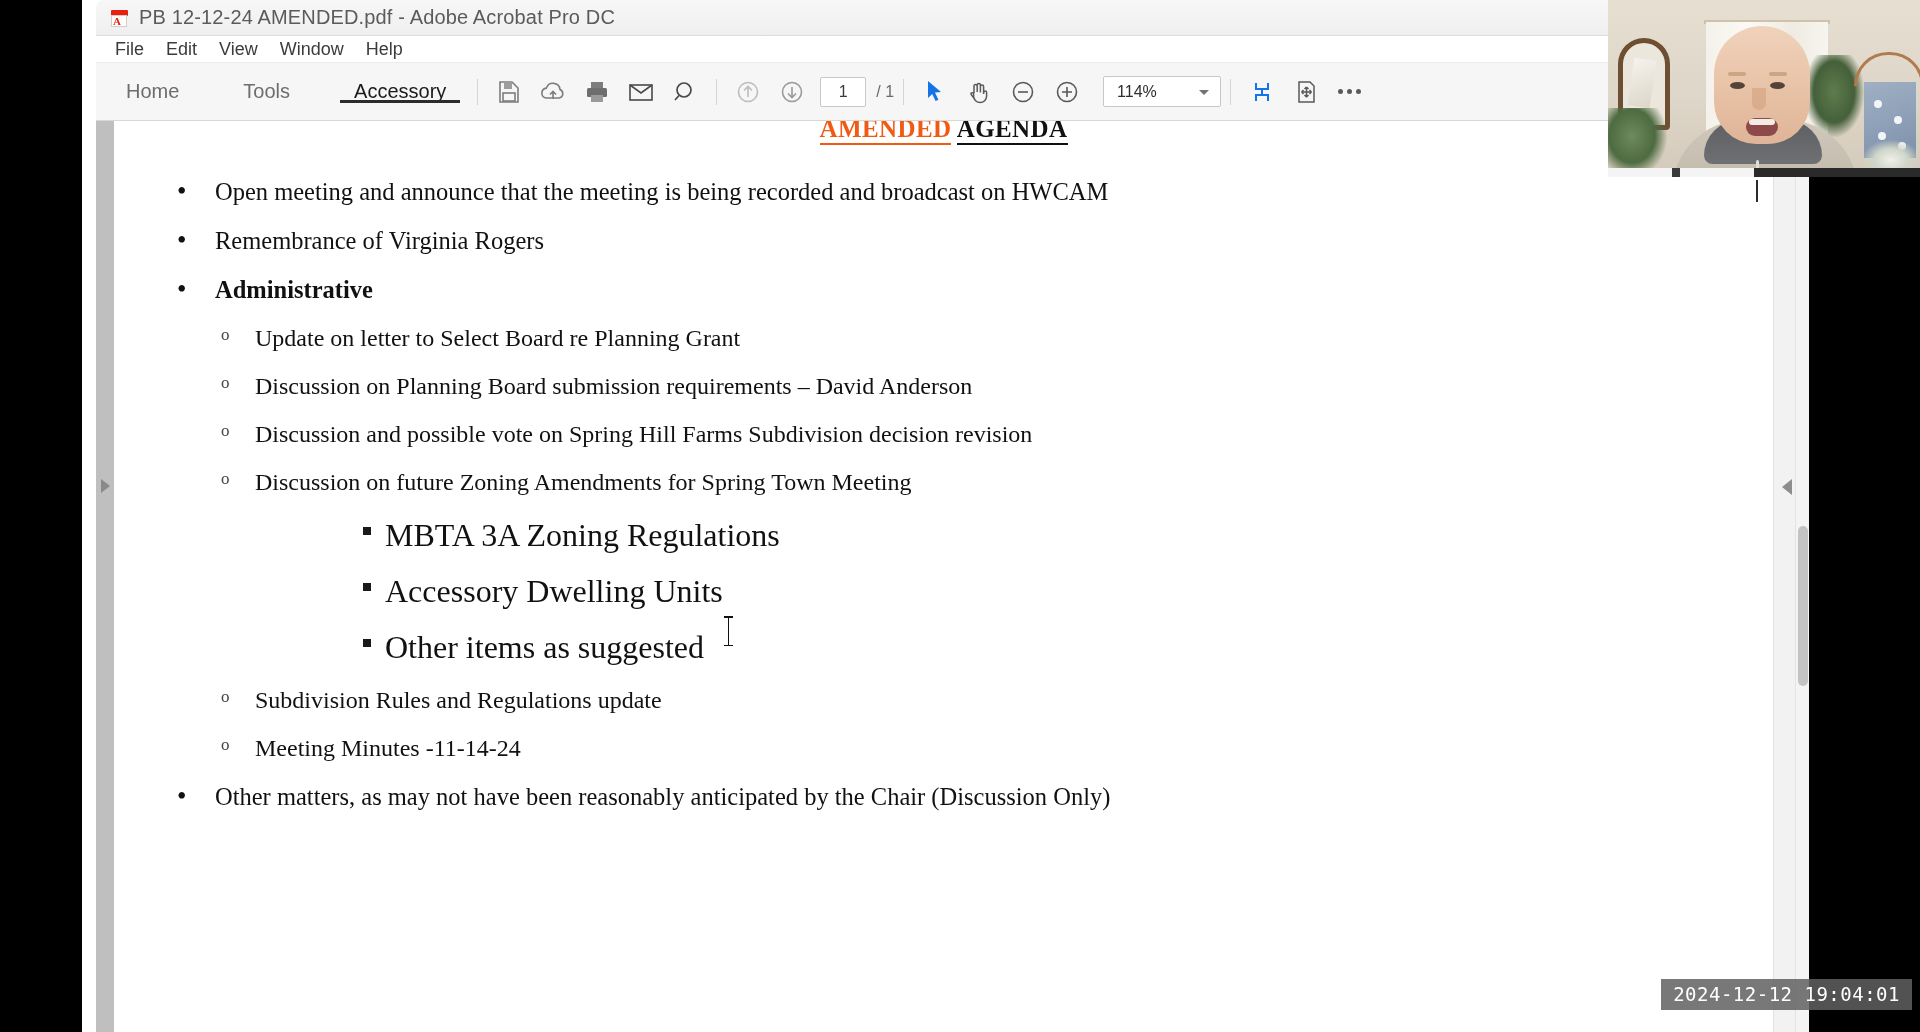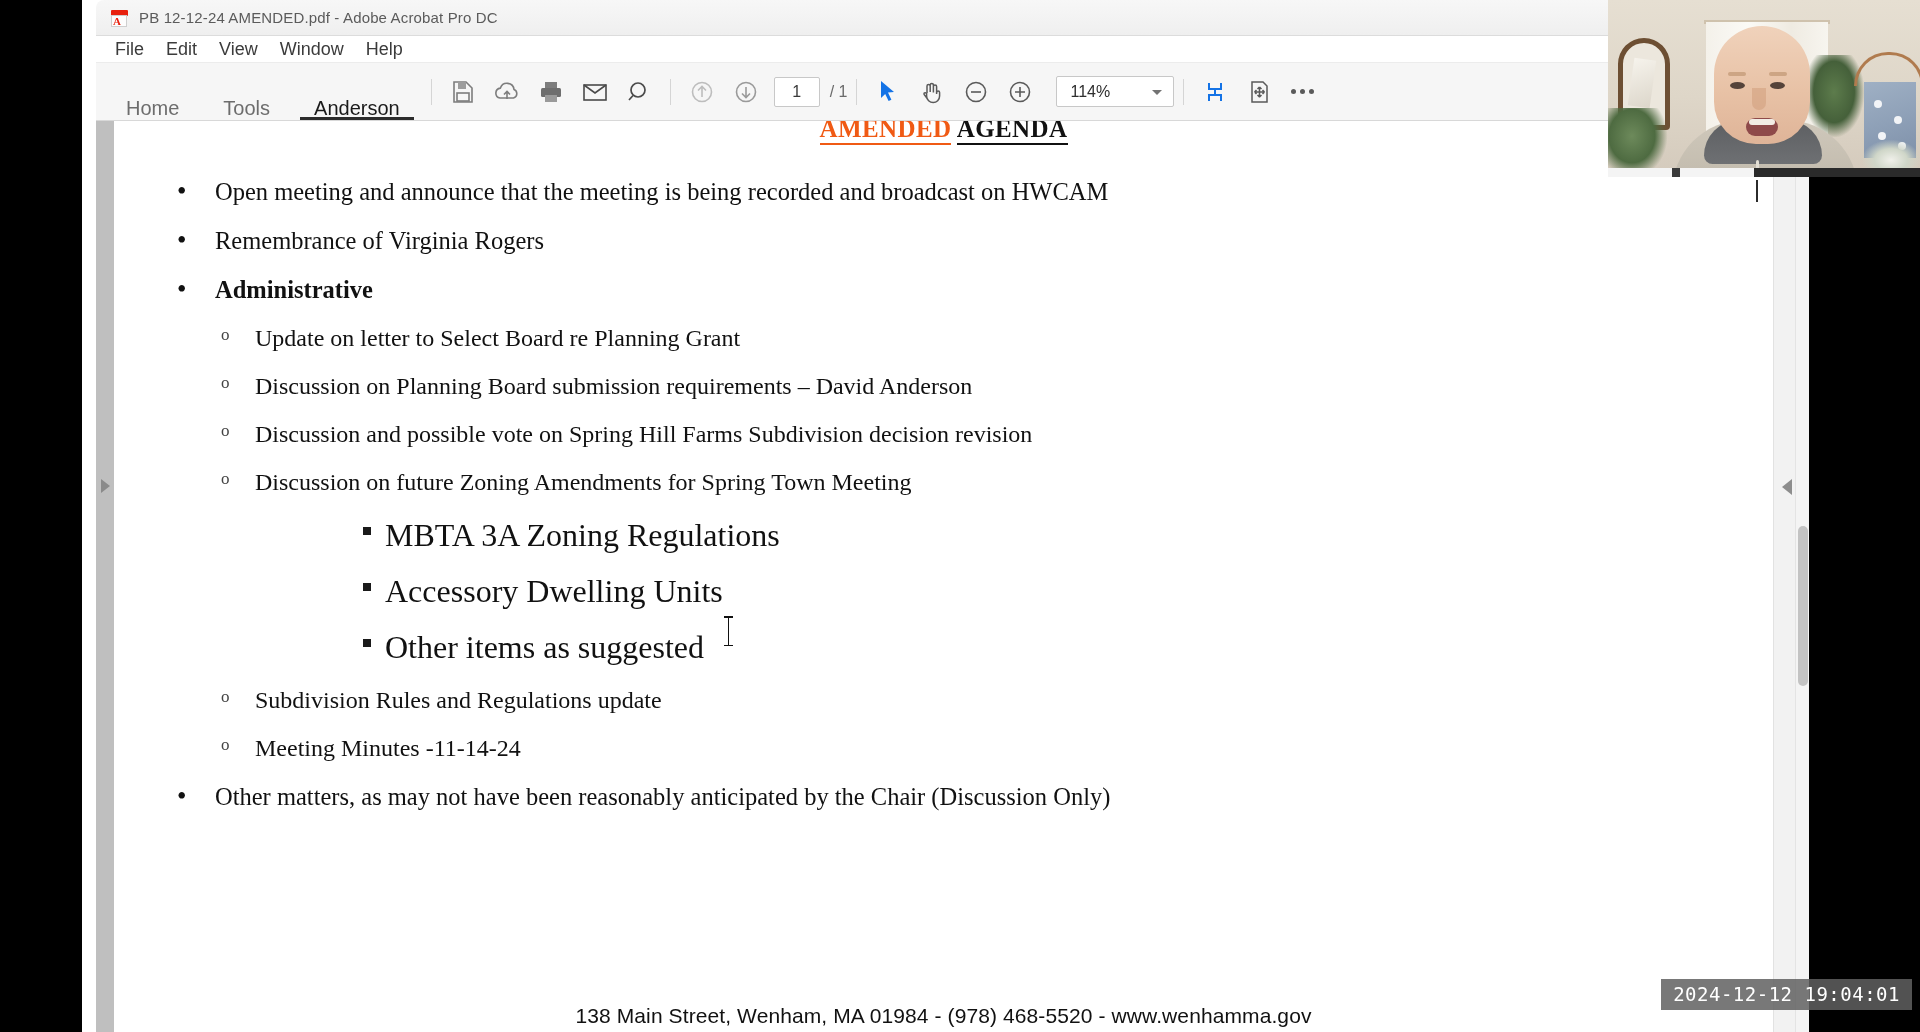--- a/index.html
+++ b/index.html
@@ -31,21 +31,21 @@
     border-top-left-radius: 8px;
     border-top-right-radius: 8px;
   }
   .acro-logo {
     width: 20px; height: 20px; position: relative; margin-right: 9px; flex: none;
   }
   .acro-logo .bar { position:absolute; left:1px; top:2px; width:17px; height:6px; background:#e8210e; border-radius:1px;}
   .acro-logo .page { position:absolute; left:1px; top:7px; width:16px; height:12px; background:#fdfdfd; border:1px solid #cfcfcf; }
   .acro-logo .a { position:absolute; left:3px; top:7px; font:700 11px "Liberation Serif",serif; color:#e8210e; }
   .titlebar .title {
-    font-size: 15px; color: #5b5b5b; letter-spacing: .15px; white-space: nowrap;
+    font-size: 20px; color: #5b5b5b; letter-spacing: .15px; white-space: nowrap;
   }
 
   
   .menubar {
     height: 27px;
     background: #ffffff;
     display: flex; align-items: center;
     padding-left: 8px;
     border-bottom: 1px solid #ececec;
   }
@@ -56,21 +56,21 @@
 
   
   .toolbar {
     height: 58px;
     background: #f6f6f6;
     border-bottom: 1px solid #d8d8d8;
     display: flex; align-items: center;
     padding-left: 8px;
     position: relative;
   }
-  .tabs { display: flex; align-items: flex-end; height: 100%; }
+  .tabs { display: flex; align-items: center; height: 100%; gap: 20px; }
   .tab {
     display: flex; align-items: center; justify-content: center;
     padding: 0 22px; font-size: 20px; color: #6d6d6d;
     position: relative; cursor: default; white-space: nowrap;
   }
   .tab.active { color: #1a1a1a; }
   .tab.active::after {
     content: ""; position: absolute; left: 8px; right: 8px; bottom: 0;
     height: 3px; background: #2c2c2c;
   }
@@ -353,21 +353,21 @@
       <div class="mi">View</div>
       <div class="mi">Window</div>
       <div class="mi">Help</div>
     </div>
 
     <div class="toolbar">
 
       <div class="tabs">
         <div class="tab">Home</div>
         <div class="tab">Tools</div>
-        <div class="tab active">Anderson</div>
+        <div class="tab active">Accessory</div>
       </div>
 
       <div class="tb-sep"></div>
 
       <div class="tb-grp">
         <div class="tb-btn" title="Save">
           <svg width="26" height="26" viewBox="0 0 26 26" fill="none" stroke="#7d7d7d" stroke-width="1.6">
             <path d="M4 3h12l6 6v14H4z"></path>
               <rect x="8" y="3" width="8" height="7" fill="#9d9d9d" stroke="none"></rect>
             <rect x="7" y="14" width="12" height="8" stroke="#7d7d7d"></rect>
@@ -513,21 +513,20 @@
               <li><span>Meeting Minutes -11-14-24</span></li>
             </ul>
           </li>
           <li>
             <span class="txt">Other matters, as may not have been reasonably anticipated by the Chair (Discussion Only)</span>
           </li>
         </ul>
 
         <div class="text-caret"></div>
 
-        <div class="footer-addr">138 Main Street, Wenham, MA 01984 - (978) 468-5520 - www.wenhamma.gov</div>
       </div>
 
       <div class="gutter-right">
         <div class="nav-arrow"></div>
       </div>
 
       <div class="scrollbar">
         <div class="thumb"></div>
       </div>
     </div>

